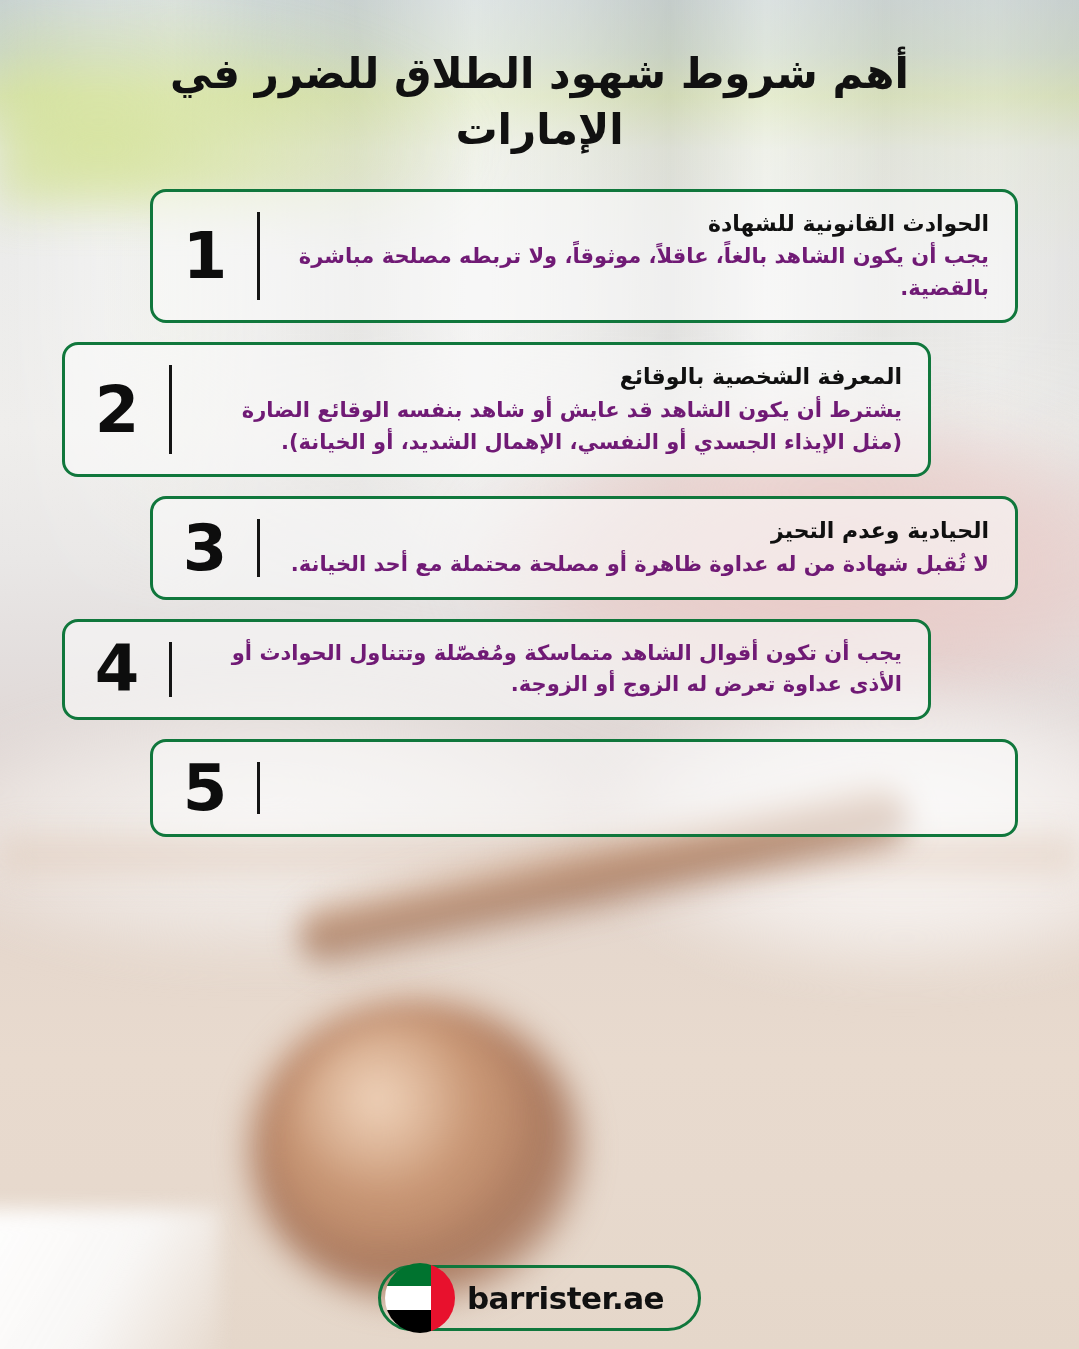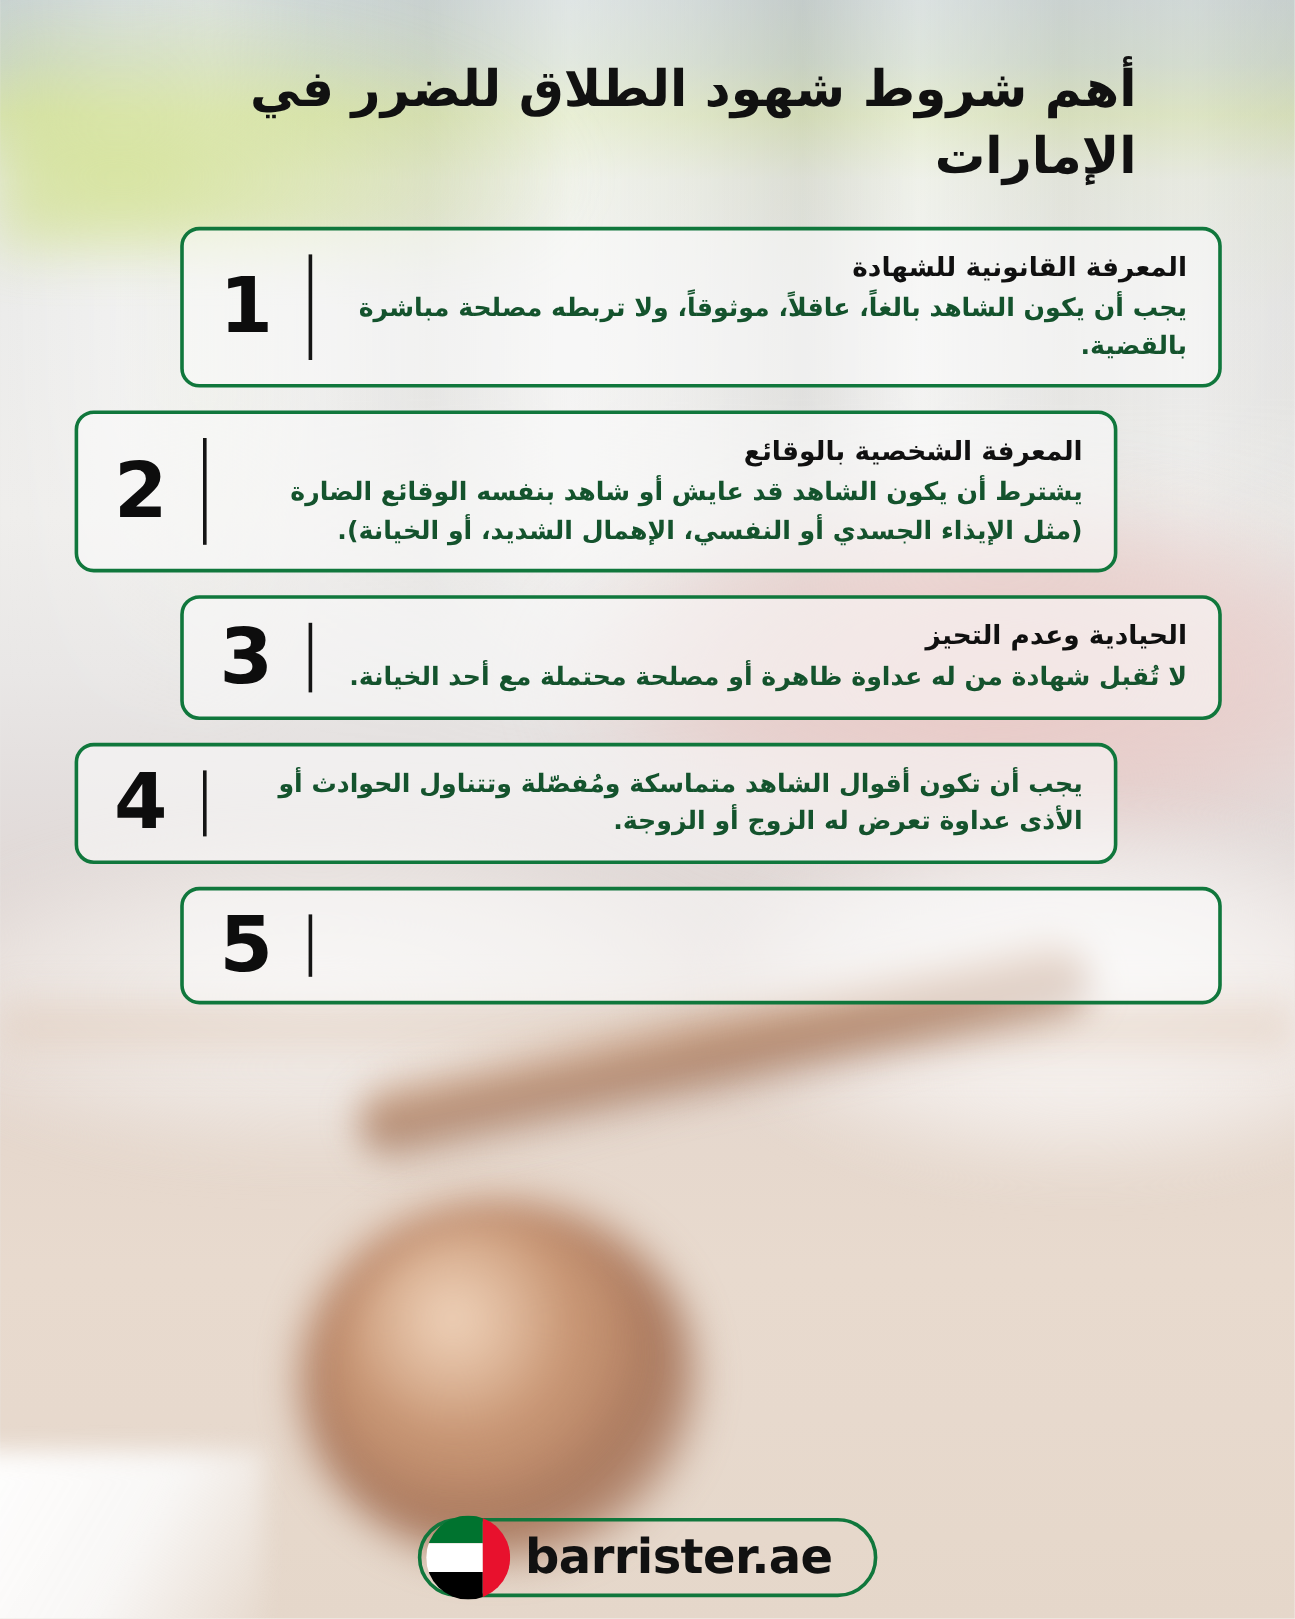--- a/index.html
+++ b/index.html
@@ -168,20 +168,21 @@
   .content {
     position: relative;
     z-index: 2;
     width: 100%;
     height: 100%;
   }
 
   .title {
     margin: 0;
     padding: 46px 132px 0 132px;
+    text-align: center;
     font-size: 42px;
     font-weight: 700;
     line-height: 1.34;
     color: #111111;
     letter-spacing: 0;
   }
 
   .cards {
     margin-top: 30px;
   }
@@ -240,21 +241,21 @@
     font-size: 22px;
     font-weight: 700;
     color: #101010;
     line-height: 1.45;
     margin: 0 0 2px 0;
   }
 
   .card-text {
     font-size: 21px;
     font-weight: 700;
-    color: #14532d;
+    color: #701a75;
     line-height: 1.5;
     margin: 0;
   }
 
   
   .footer {
     position: absolute;
     left: 0;
     right: 0;
     bottom: 18px;
@@ -293,21 +294,21 @@
     height: 100%;
     display: flex;
     flex-direction: column;
   }
   .flag-stripes span { display: block; height: 33.34%; }
   .stripe-green { background: #00732f; }
   .stripe-white { background: #ffffff; }
   .stripe-black { background: #000000; }
 
   .brand-text {
-    font-size: 40px;
+    font-size: 31px;
     font-weight: 700;
     color: #111111;
     line-height: 1;
     direction: ltr;
     letter-spacing: -0.5px;
   }
 </style>
 </head>
 <body>
 
@@ -328,21 +329,21 @@
   <div class="content">
 
     <h1 class="title">أهم شروط شهود الطلاق للضرر في الإمارات</h1>
 
     <div class="cards">
 
       <div class="card align-right">
         <div class="card-number">1</div>
         <div class="card-divider"></div>
         <div class="card-body">
-          <p class="card-heading">المعرفة القانونية للشهادة</p>
+          <p class="card-heading">الحوادث القانونية للشهادة</p>
           <p class="card-text">يجب أن يكون الشاهد بالغاً، عاقلاً، موثوقاً، ولا تربطه مصلحة مباشرة بالقضية.</p>
         </div>
       </div>
 
       <div class="card align-left">
         <div class="card-body">
           <p class="card-heading">المعرفة الشخصية بالوقائع</p>
           <p class="card-text">يشترط أن يكون الشاهد قد عايش أو شاهد بنفسه الوقائع الضارة (مثل الإيذاء الجسدي أو النفسي، الإهمال الشديد، أو الخيانة).</p>
         </div>
         <div class="card-divider"></div>

